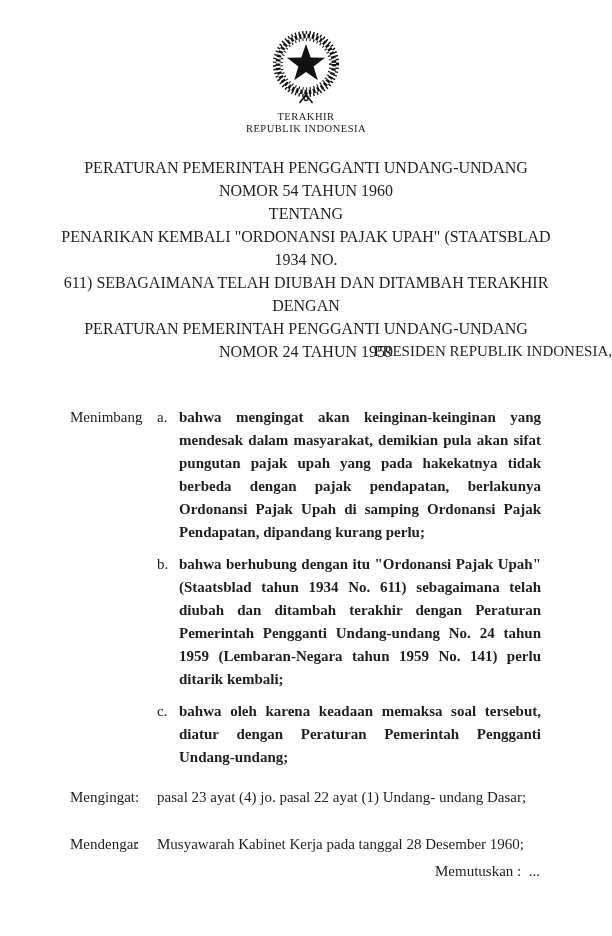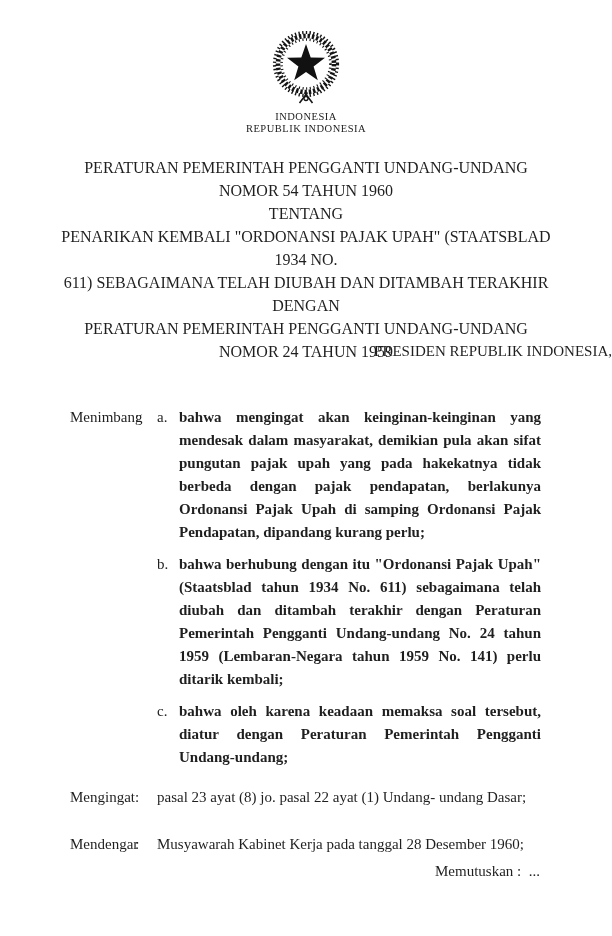--- a/index.html
+++ b/index.html
@@ -103,21 +103,21 @@
 
       <circle cx="40" cy="36" r="31.5" fill="none" stroke="#151515" stroke-width="3.2" stroke-dasharray="1.4 2.3"></circle>
       <circle cx="40" cy="36" r="28" fill="none" stroke="#151515" stroke-width="4.6" stroke-dasharray="2.4 1.9"></circle>
       <circle cx="40" cy="36" r="24.5" fill="none" stroke="#151515" stroke-width="2.6" stroke-dasharray="1.1 2.6"></circle>
 
       <polygon points="40,16 44.7,29.5 59,29.8 47.6,38.5 51.8,52.2 40,44 28.2,52.2 32.4,38.5 21,29.8 35.3,29.5" fill="#111"></polygon>
 
       <path d="M33.5,75 L41.5,64.5 M46.5,75 L38.5,64.5" stroke="#151515" stroke-width="1.6" fill="none"></path>
       <circle cx="40" cy="70.5" r="2" fill="none" stroke="#151515" stroke-width="1.3"></circle>
     </svg>
-    <div class="lh-line1">INDONESIA</div>
+    <div class="lh-line1">TERAKHIR</div>
     <div class="lh-line2">REPUBLIK INDONESIA</div>
   </div>
 
   <div class="title-block">
     <div class="title-line">PERATURAN PEMERINTAH PENGGANTI UNDANG-UNDANG</div>
     <div class="title-line">NOMOR 54 TAHUN 1960</div>
     <div class="title-line">TENTANG</div>
     <div class="title-line">PENARIKAN KEMBALI "ORDONANSI PAJAK UPAH" (STAATSBLAD 1934 NO.</div>
     <div class="title-line">611) SEBAGAIMANA TELAH DIUBAH DAN DITAMBAH TERAKHIR DENGAN</div>
     <div class="title-line">PERATURAN PEMERINTAH PENGGANTI UNDANG-UNDANG</div>
@@ -143,21 +143,21 @@
         <div class="item">
           <div class="item-letter">c.</div>
           <div class="item-text">bahwa oleh karena keadaan memaksa soal tersebut, diatur dengan Peraturan Pemerintah Pengganti Undang-undang;</div>
         </div>
       </div>
     </div>
 
     <div class="row row-mengingat">
       <div class="cell-label">Mengingat</div>
       <div class="cell-colon">:</div>
-      <div class="cell-content">pasal 23 ayat (8) jo. pasal 22 ayat (1) Undang- undang Dasar;</div>
+      <div class="cell-content">pasal 23 ayat (4) jo. pasal 22 ayat (1) Undang- undang Dasar;</div>
     </div>
 
     <div class="row row-mendengar">
       <div class="cell-label">Mendengar</div>
       <div class="cell-colon">:</div>
       <div class="cell-content">Musyawarah Kabinet Kerja pada tanggal 28 Desember 1960;</div>
     </div>
 
   </div>
 

